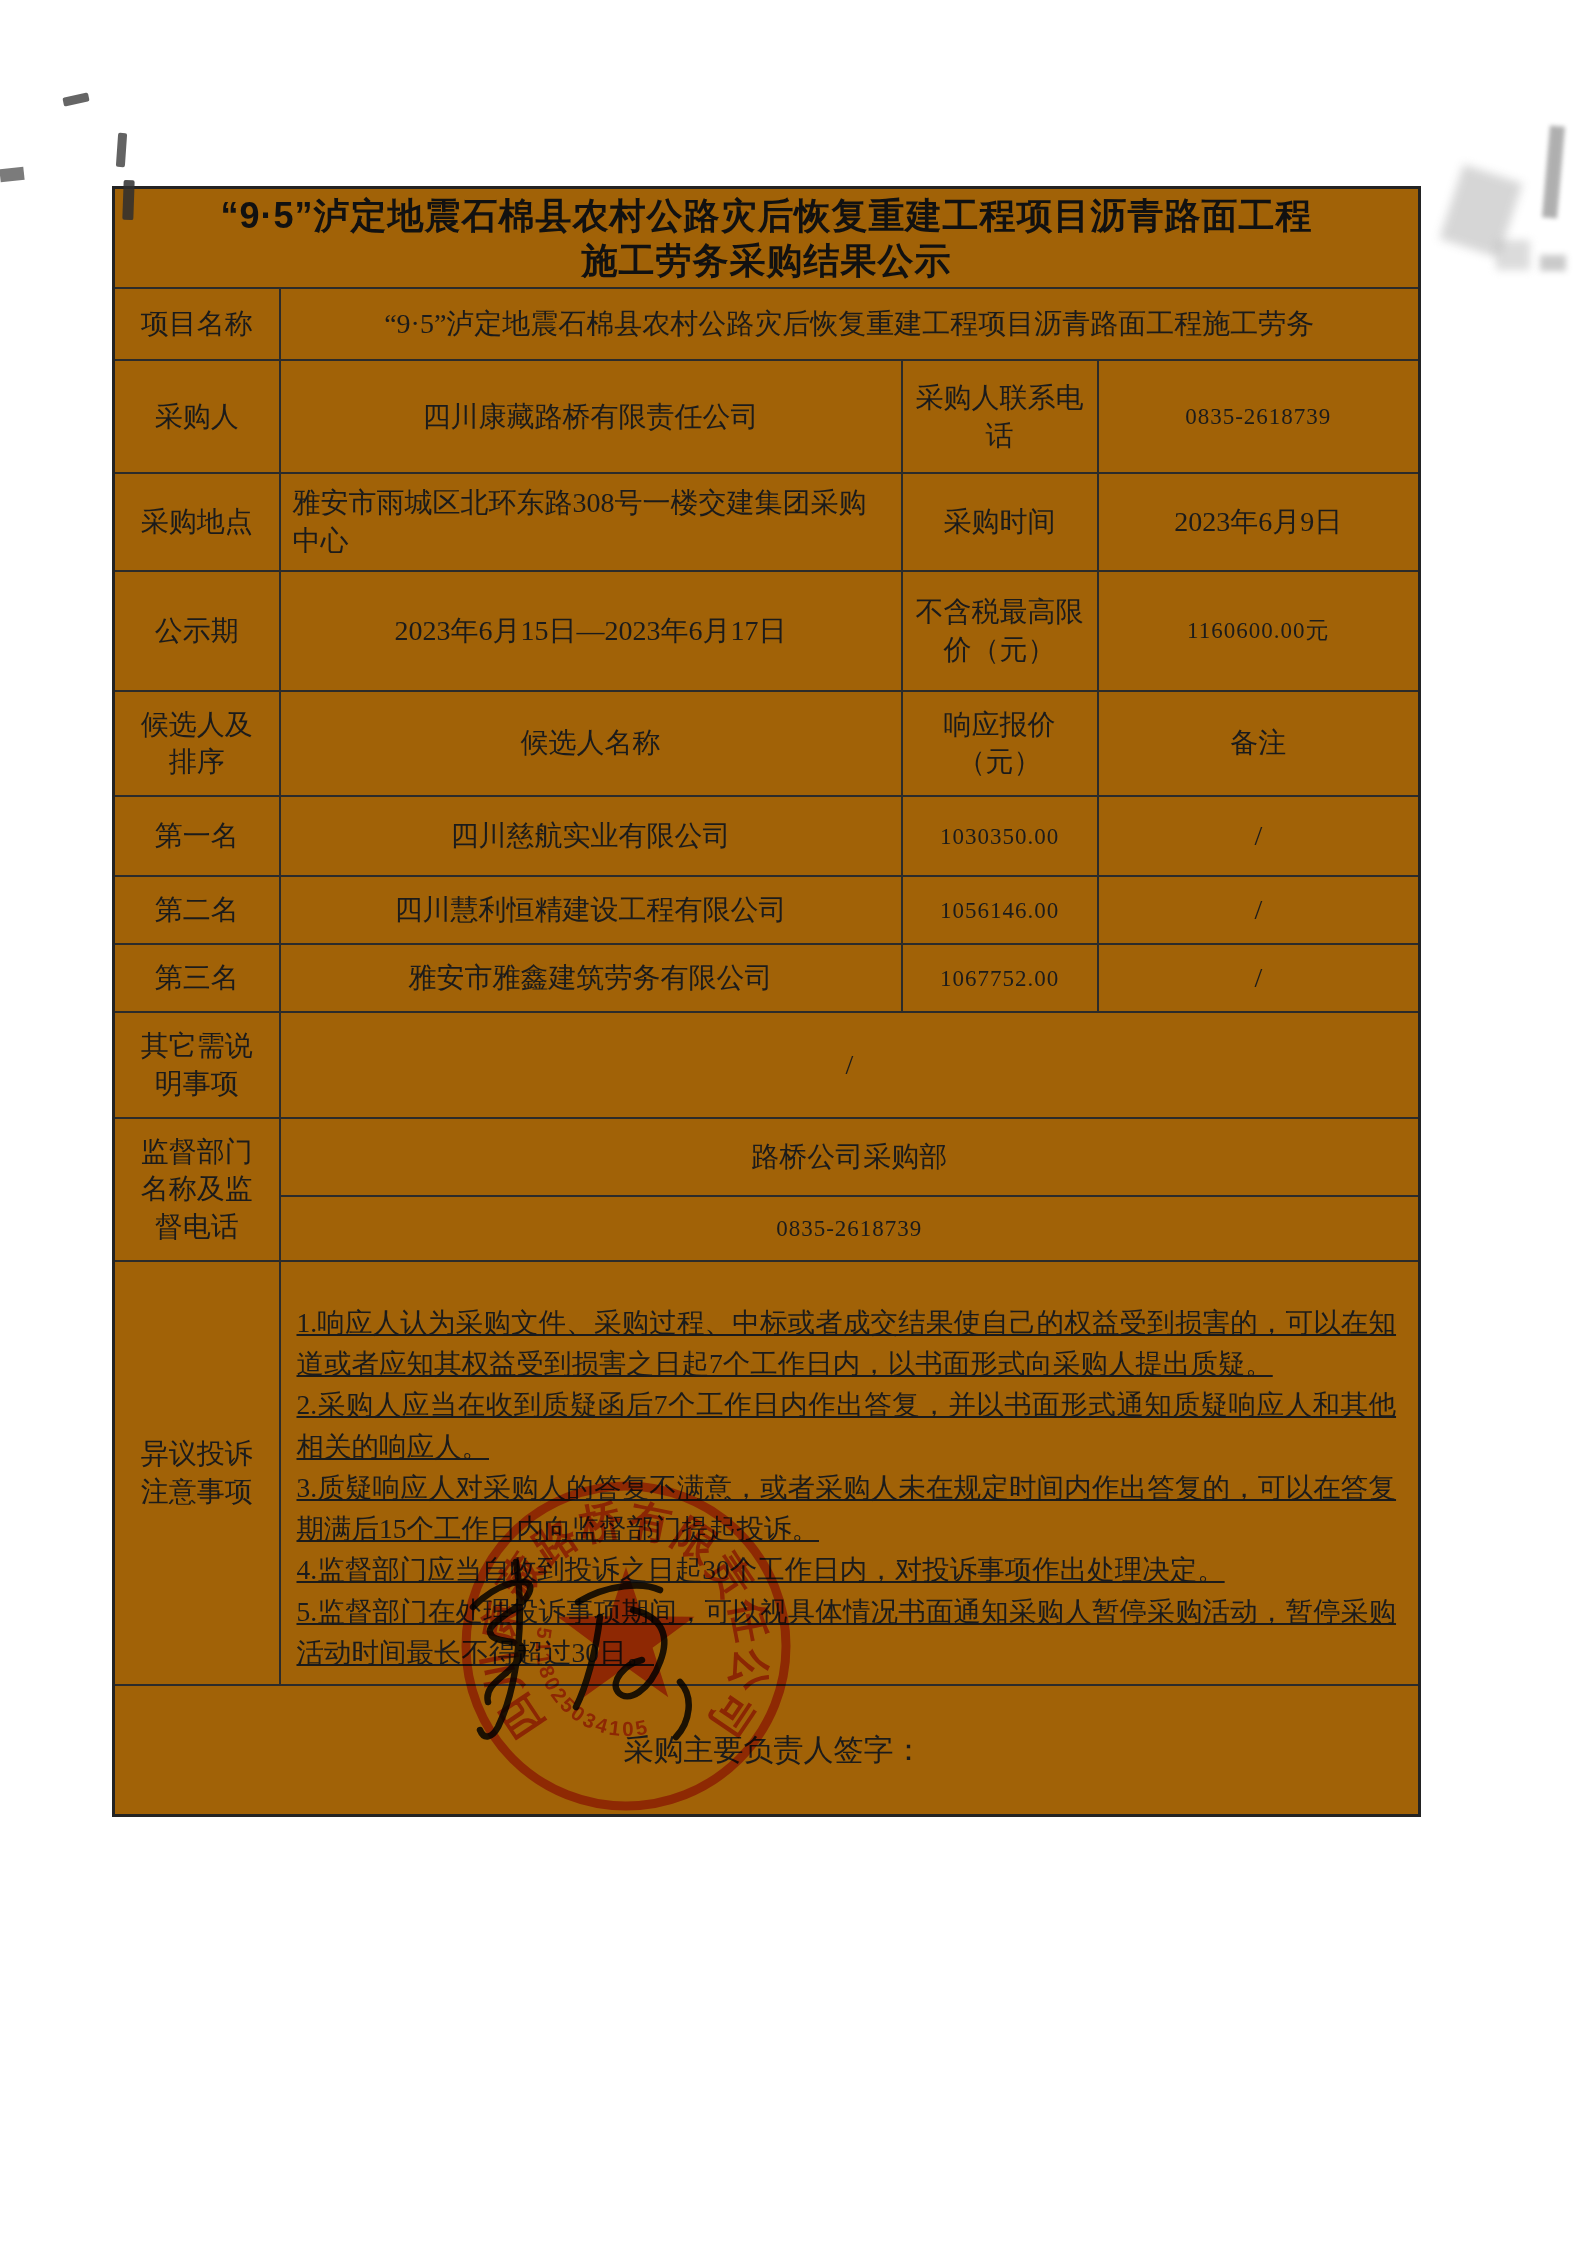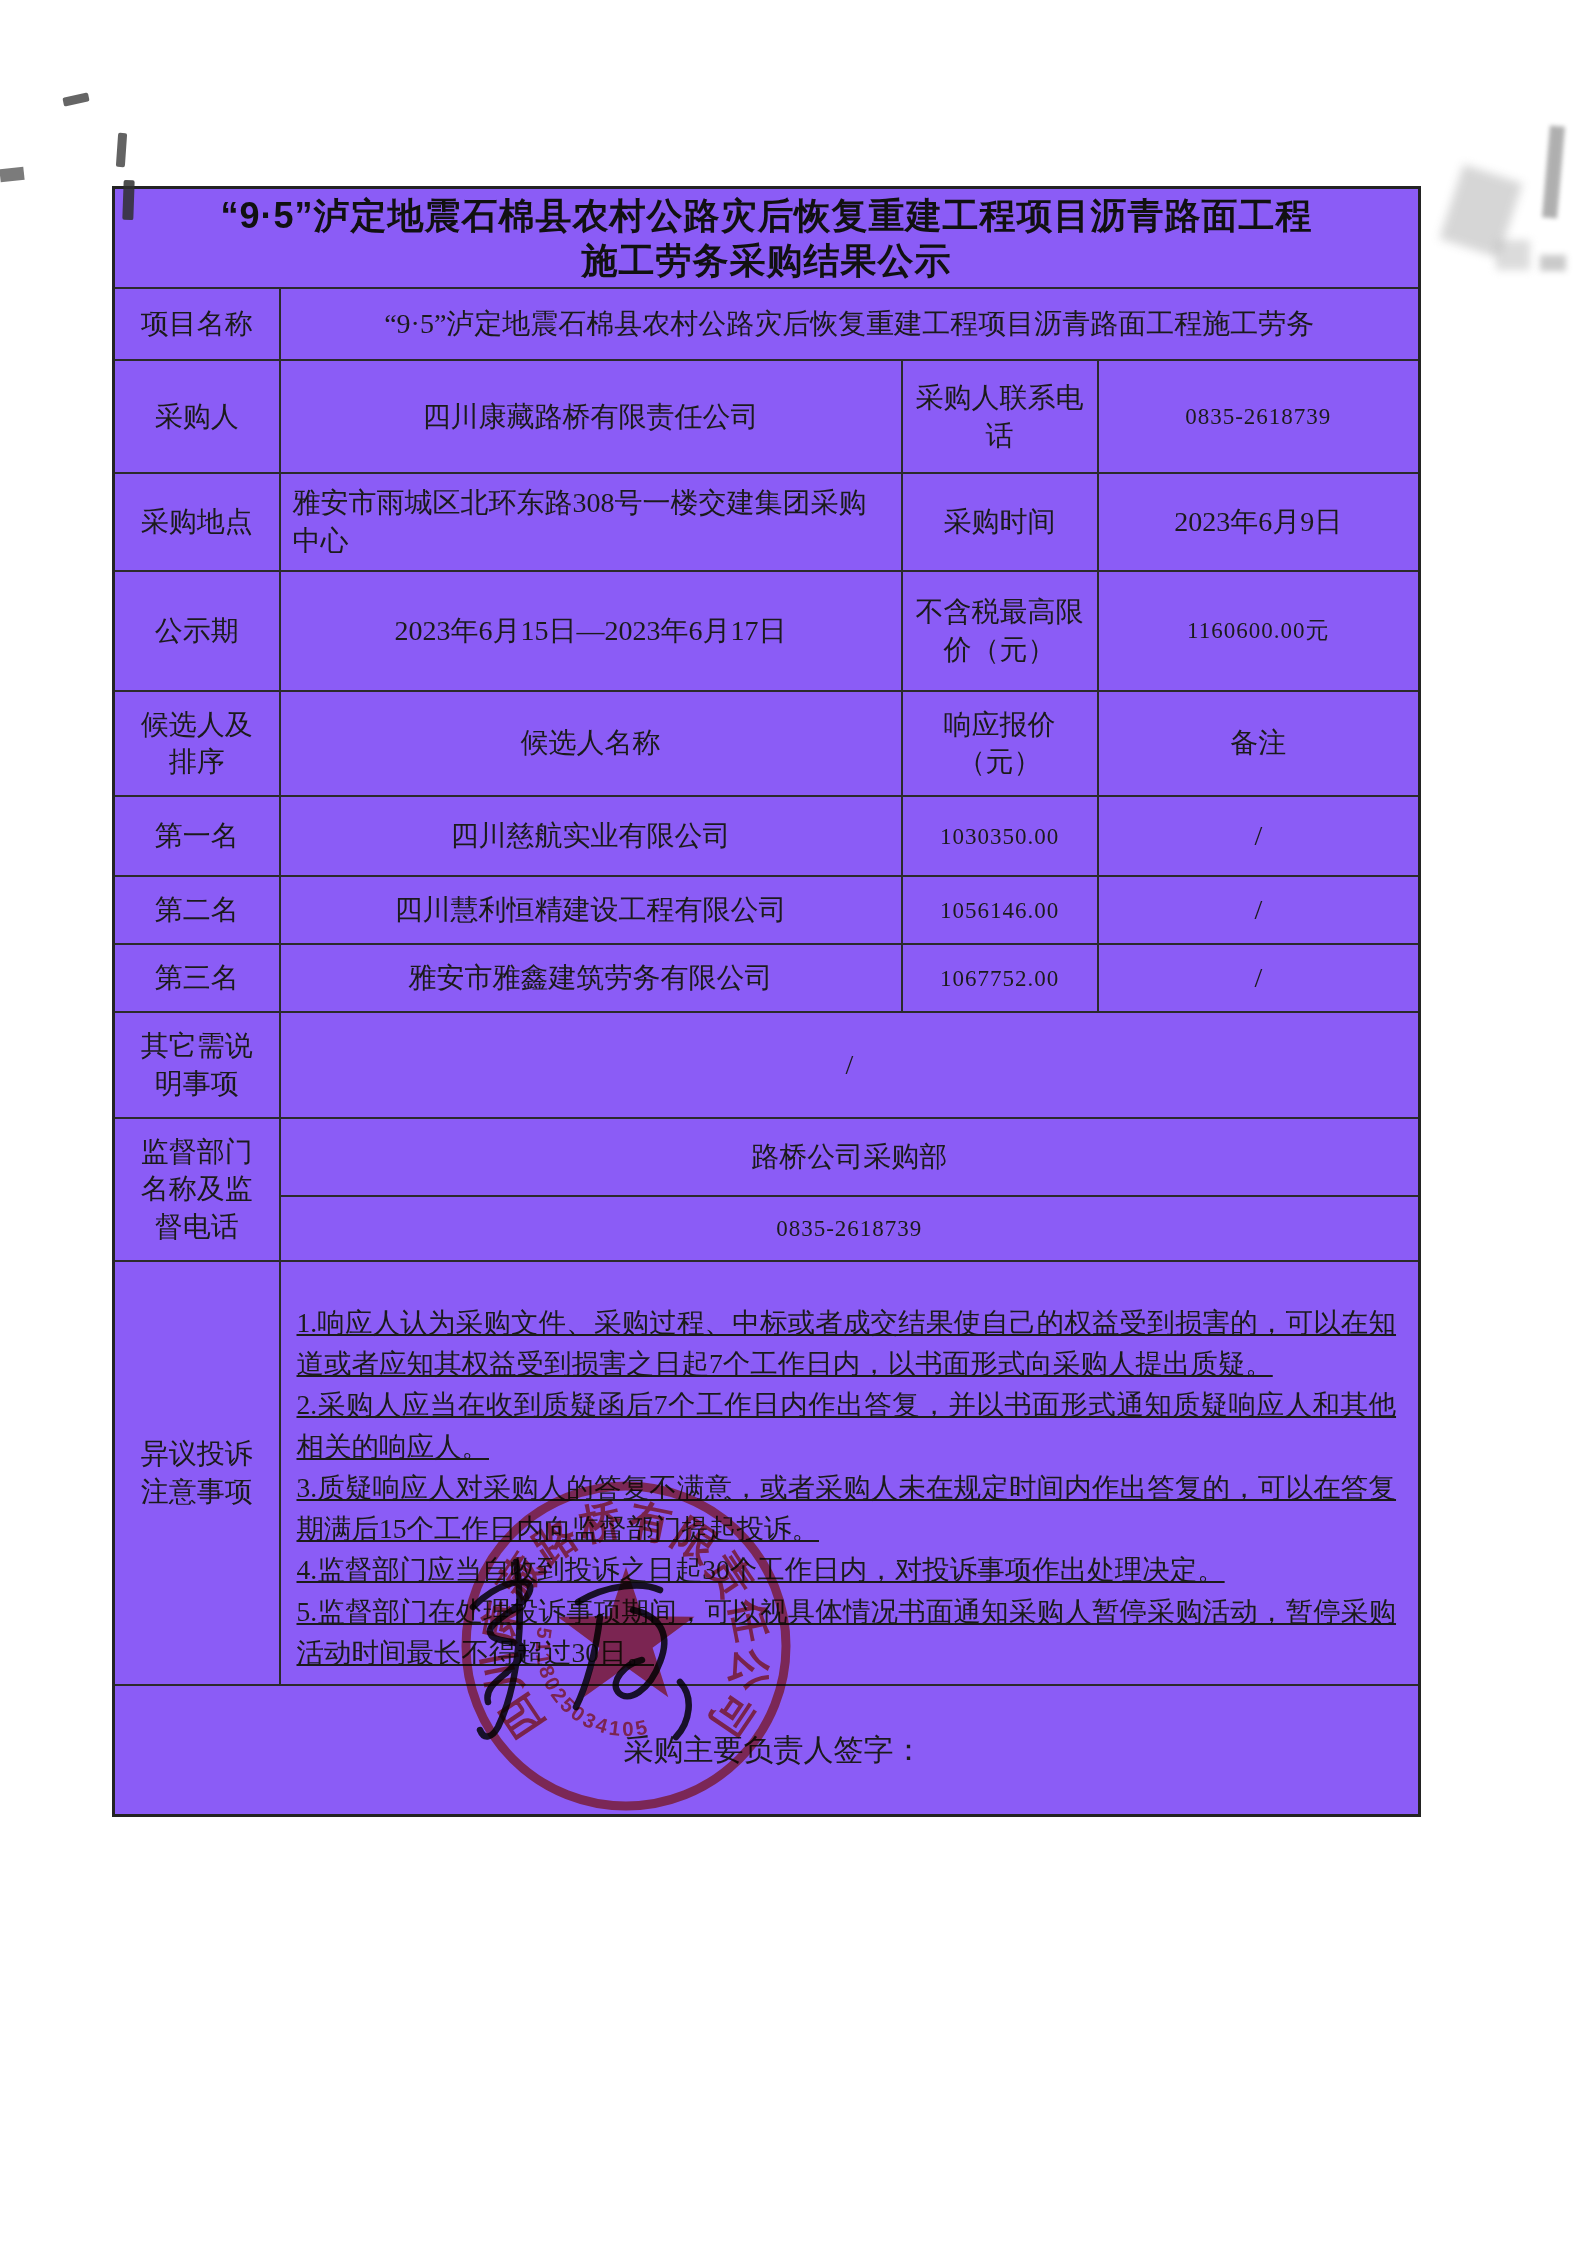--- a/index.html
+++ b/index.html
@@ -4,21 +4,21 @@
 <style>
   html,body{margin:0;padding:0;}
   body{
     width:1587px;height:2244px;position:relative;background:#ffffff;
     font-family:"Liberation Serif","DejaVu Serif",serif;color:#1b1b1b;overflow:hidden;
   }
   
   table.doc{
     position:absolute;left:112px;top:186px;width:1306px;
     border-collapse:collapse;table-layout:fixed;
-    border:3px solid #232323;background:#8b5cf6;
+    border:3px solid #232323;background:#a16207;
   }
   td{
     border:2px solid #2b2b2b;text-align:center;vertical-align:middle;
     font-size:28px;line-height:1.35;padding:10px 8px;word-break:break-all;
   }
   td.labelcell{padding:14px 16px;}
   td.pad30{padding:2px 30px;}
   td.padslim{padding:2px 8px;margin-top:32px;}
   .title-cell{padding:4px 10px;}
   .doc-title{

